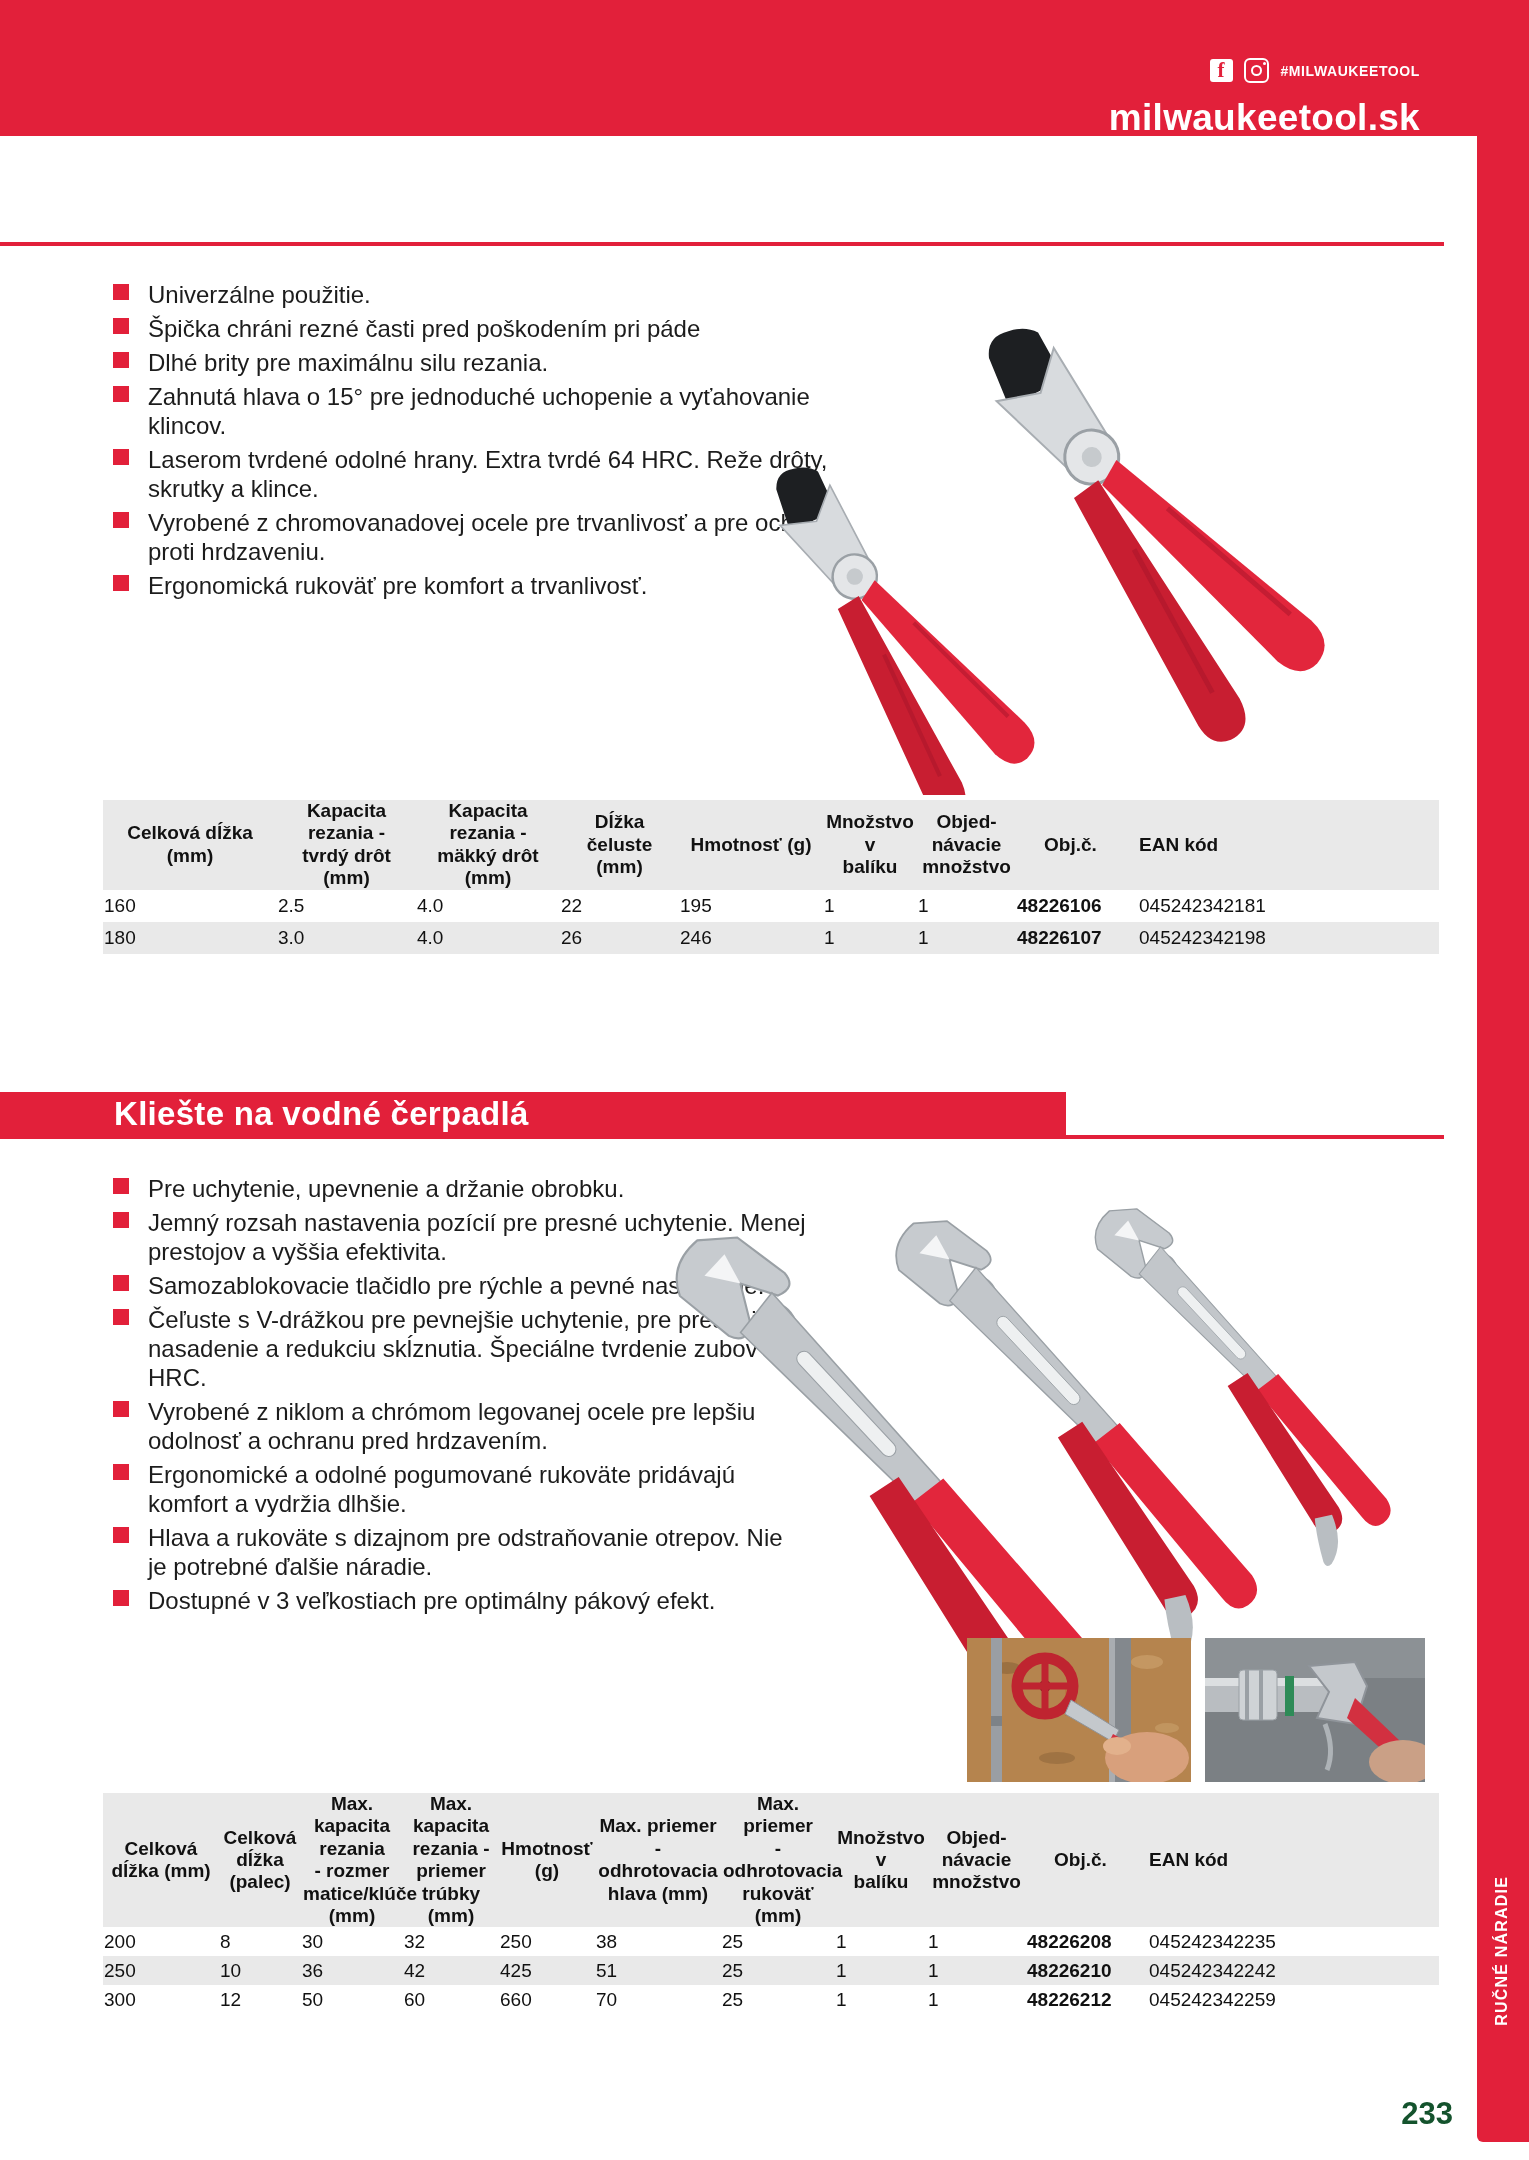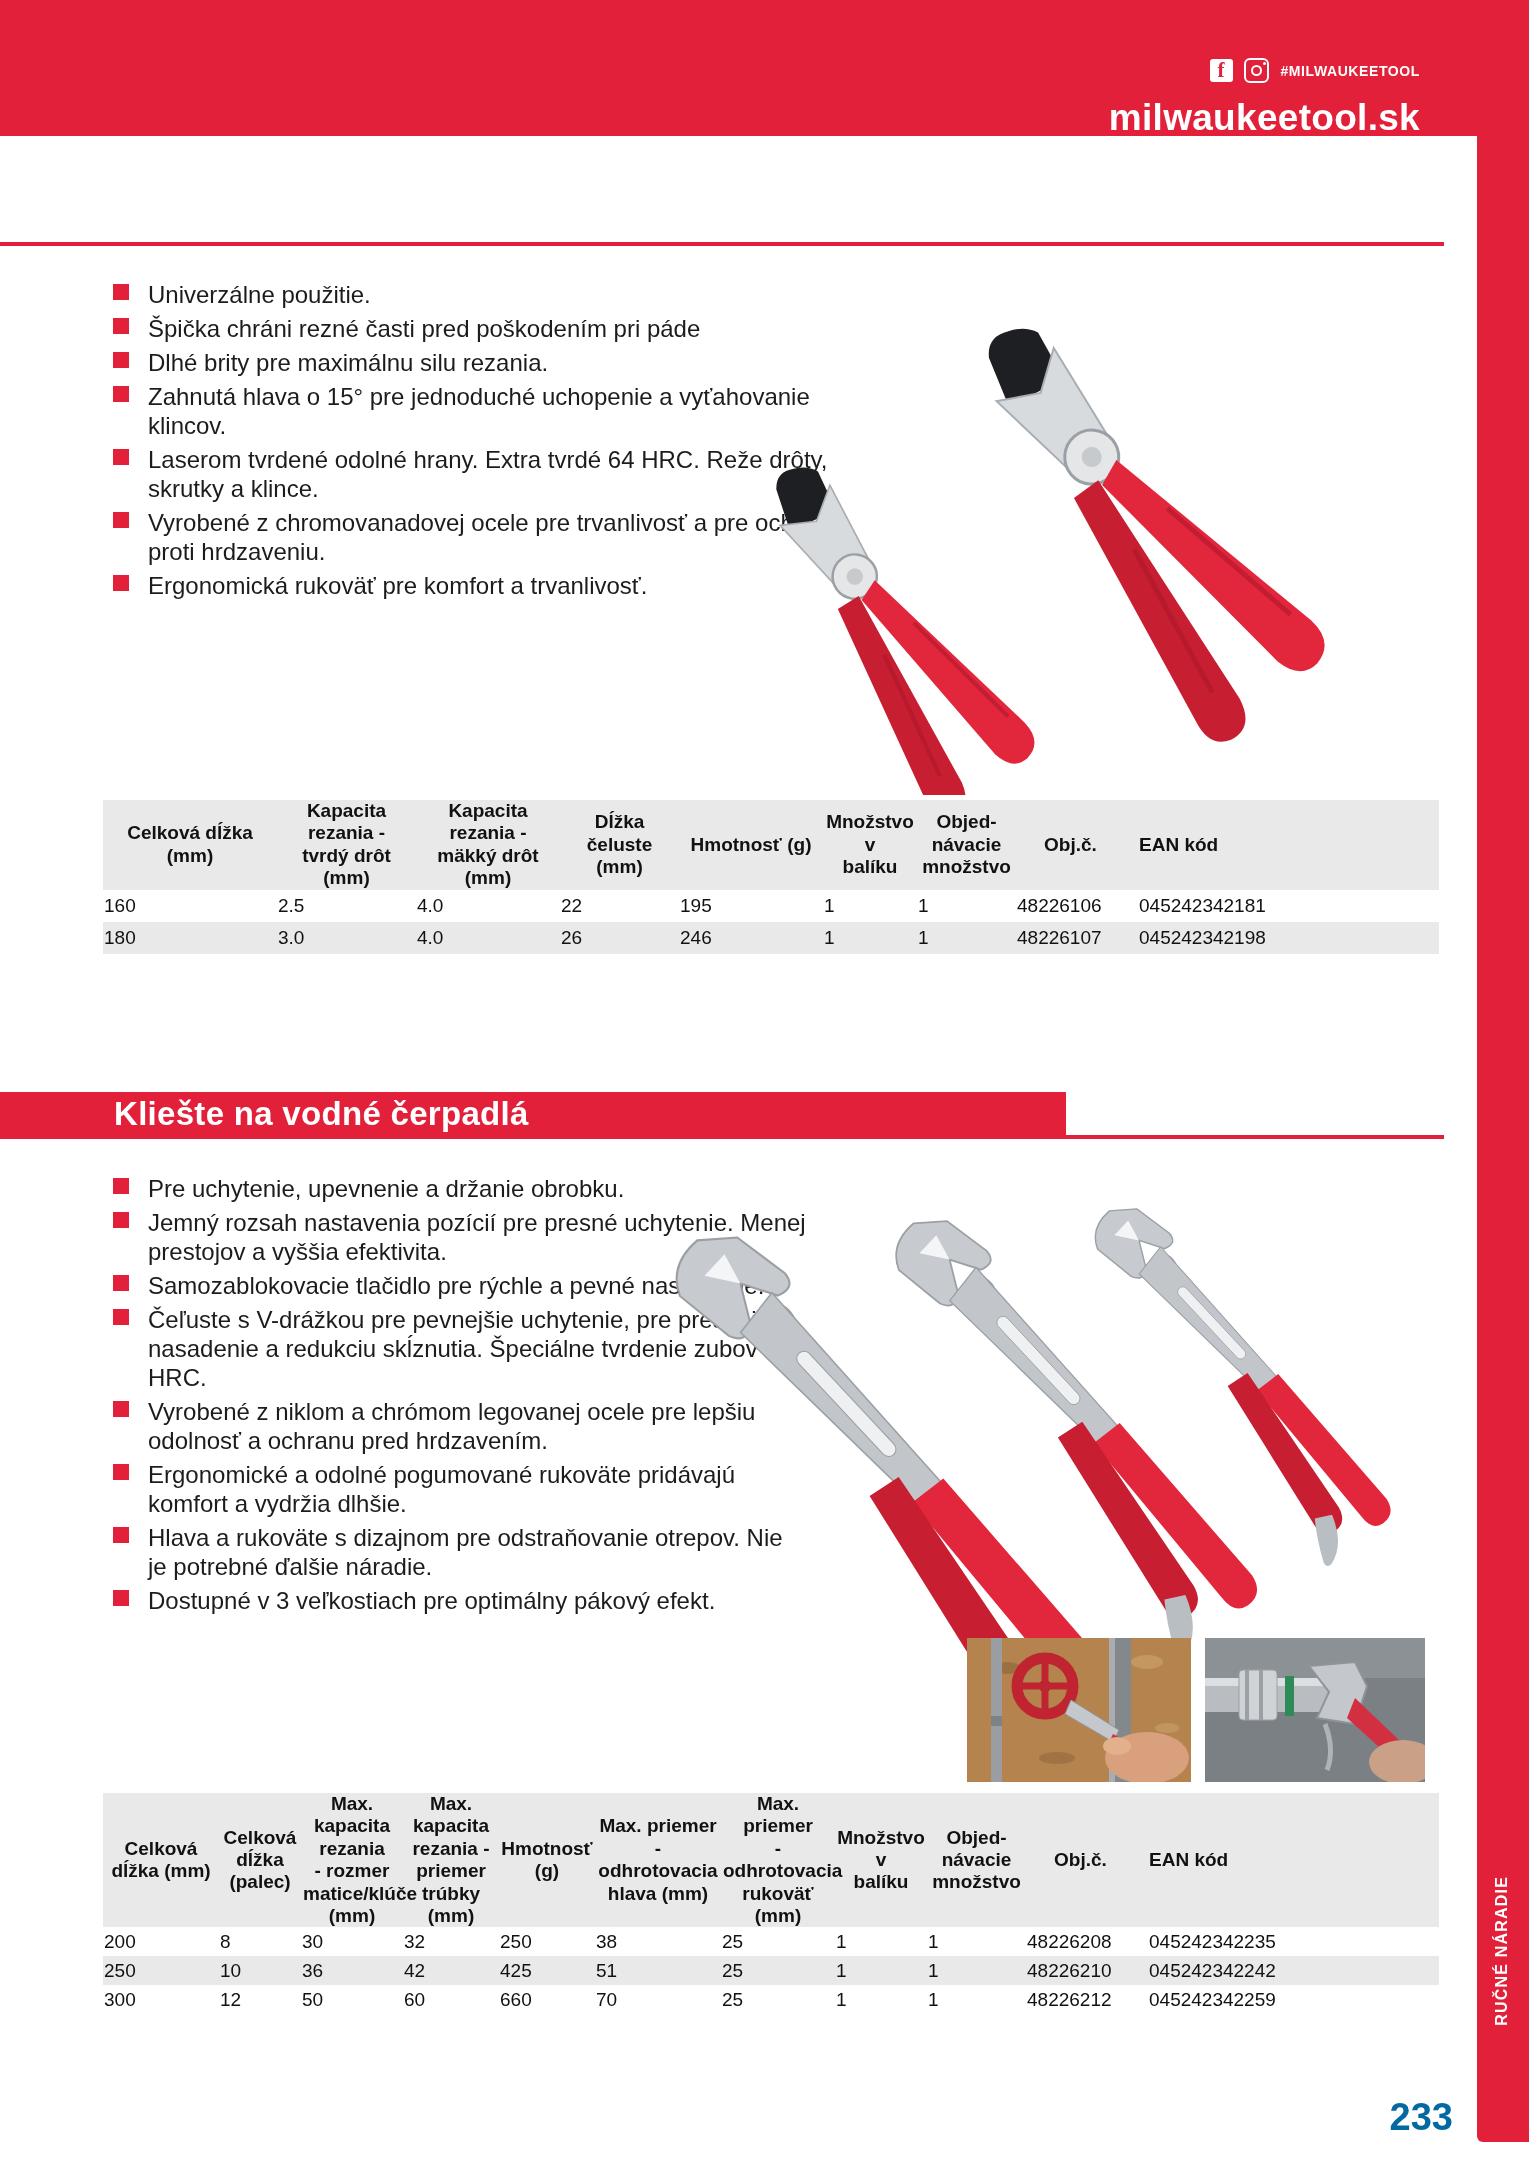--- a/index.html
+++ b/index.html
@@ -44,40 +44,40 @@
   .bullets .sq{position:absolute;left:2px;top:4px;width:16px;height:16px;background:var(--red);}
   .bullets .tx{white-space:pre-line;}
 
   
   table{position:absolute;left:103px;width:1336px;border-collapse:collapse;table-layout:fixed;
         font-size:19px;color:#111;}
   thead th{background:var(--gray);font-weight:bold;text-align:center;vertical-align:middle;
            white-space:pre-line;line-height:1.18;padding:0 2px;}
   tbody td{vertical-align:middle;font-weight:normal;}
   tbody tr:nth-child(even){background:var(--gray);}
-  td.bold{font-weight:normal;}
+  td.bold{font-weight:bold;}
   th:last-child,td:last-child{text-align:left;padding-left:14px;}
   .t1{top:800px;} .t1 thead th{height:84px;} .t1 tbody td{height:30px;}
   .t2{top:1793px;} .t2 thead th{height:110px;} .t2 tbody td{height:27px;}
   .t1 th:nth-child(1){width:170px}.t1 th:nth-child(2){width:135px}.t1 th:nth-child(3){width:140px}
   .t1 th:nth-child(4){width:115px}.t1 th:nth-child(5){width:140px}.t1 th:nth-child(6){width:90px}
   .t1 th:nth-child(7){width:95px}.t1 th:nth-child(8){width:105px}
   .t2 th:nth-child(1){width:112px}.t2 th:nth-child(2){width:78px}.t2 th:nth-child(3){width:98px}
   .t2 th:nth-child(4){width:92px}.t2 th:nth-child(5){width:92px}.t2 th:nth-child(6){width:122px}
   .t2 th:nth-child(7){width:110px}.t2 th:nth-child(8){width:88px}.t2 th:nth-child(9){width:95px}
   .t2 th:nth-child(10){width:105px}
 
   
   .art1{position:absolute;left:770px;top:255px;}
   .art2{position:absolute;left:655px;top:1140px;}
   .photo{position:absolute;display:block;}
   .photo1{left:967px;top:1638px;}
   .photo2{left:1205px;top:1638px;}
 
-  .pagenum{position:absolute;top:2096px;right:76px;font-size:38px;font-weight:bold;color:#0369a1;}
+  .pagenum{position:absolute;top:2096px;right:76px;font-size:31px;font-weight:bold;color:#14532d;}
 </style>
 </head>
 <body>
 
 <div class="page">
 
   <div class="banner">
     <div class="social">
       <span class="fb"></span>
       <span class="ig"></span>

